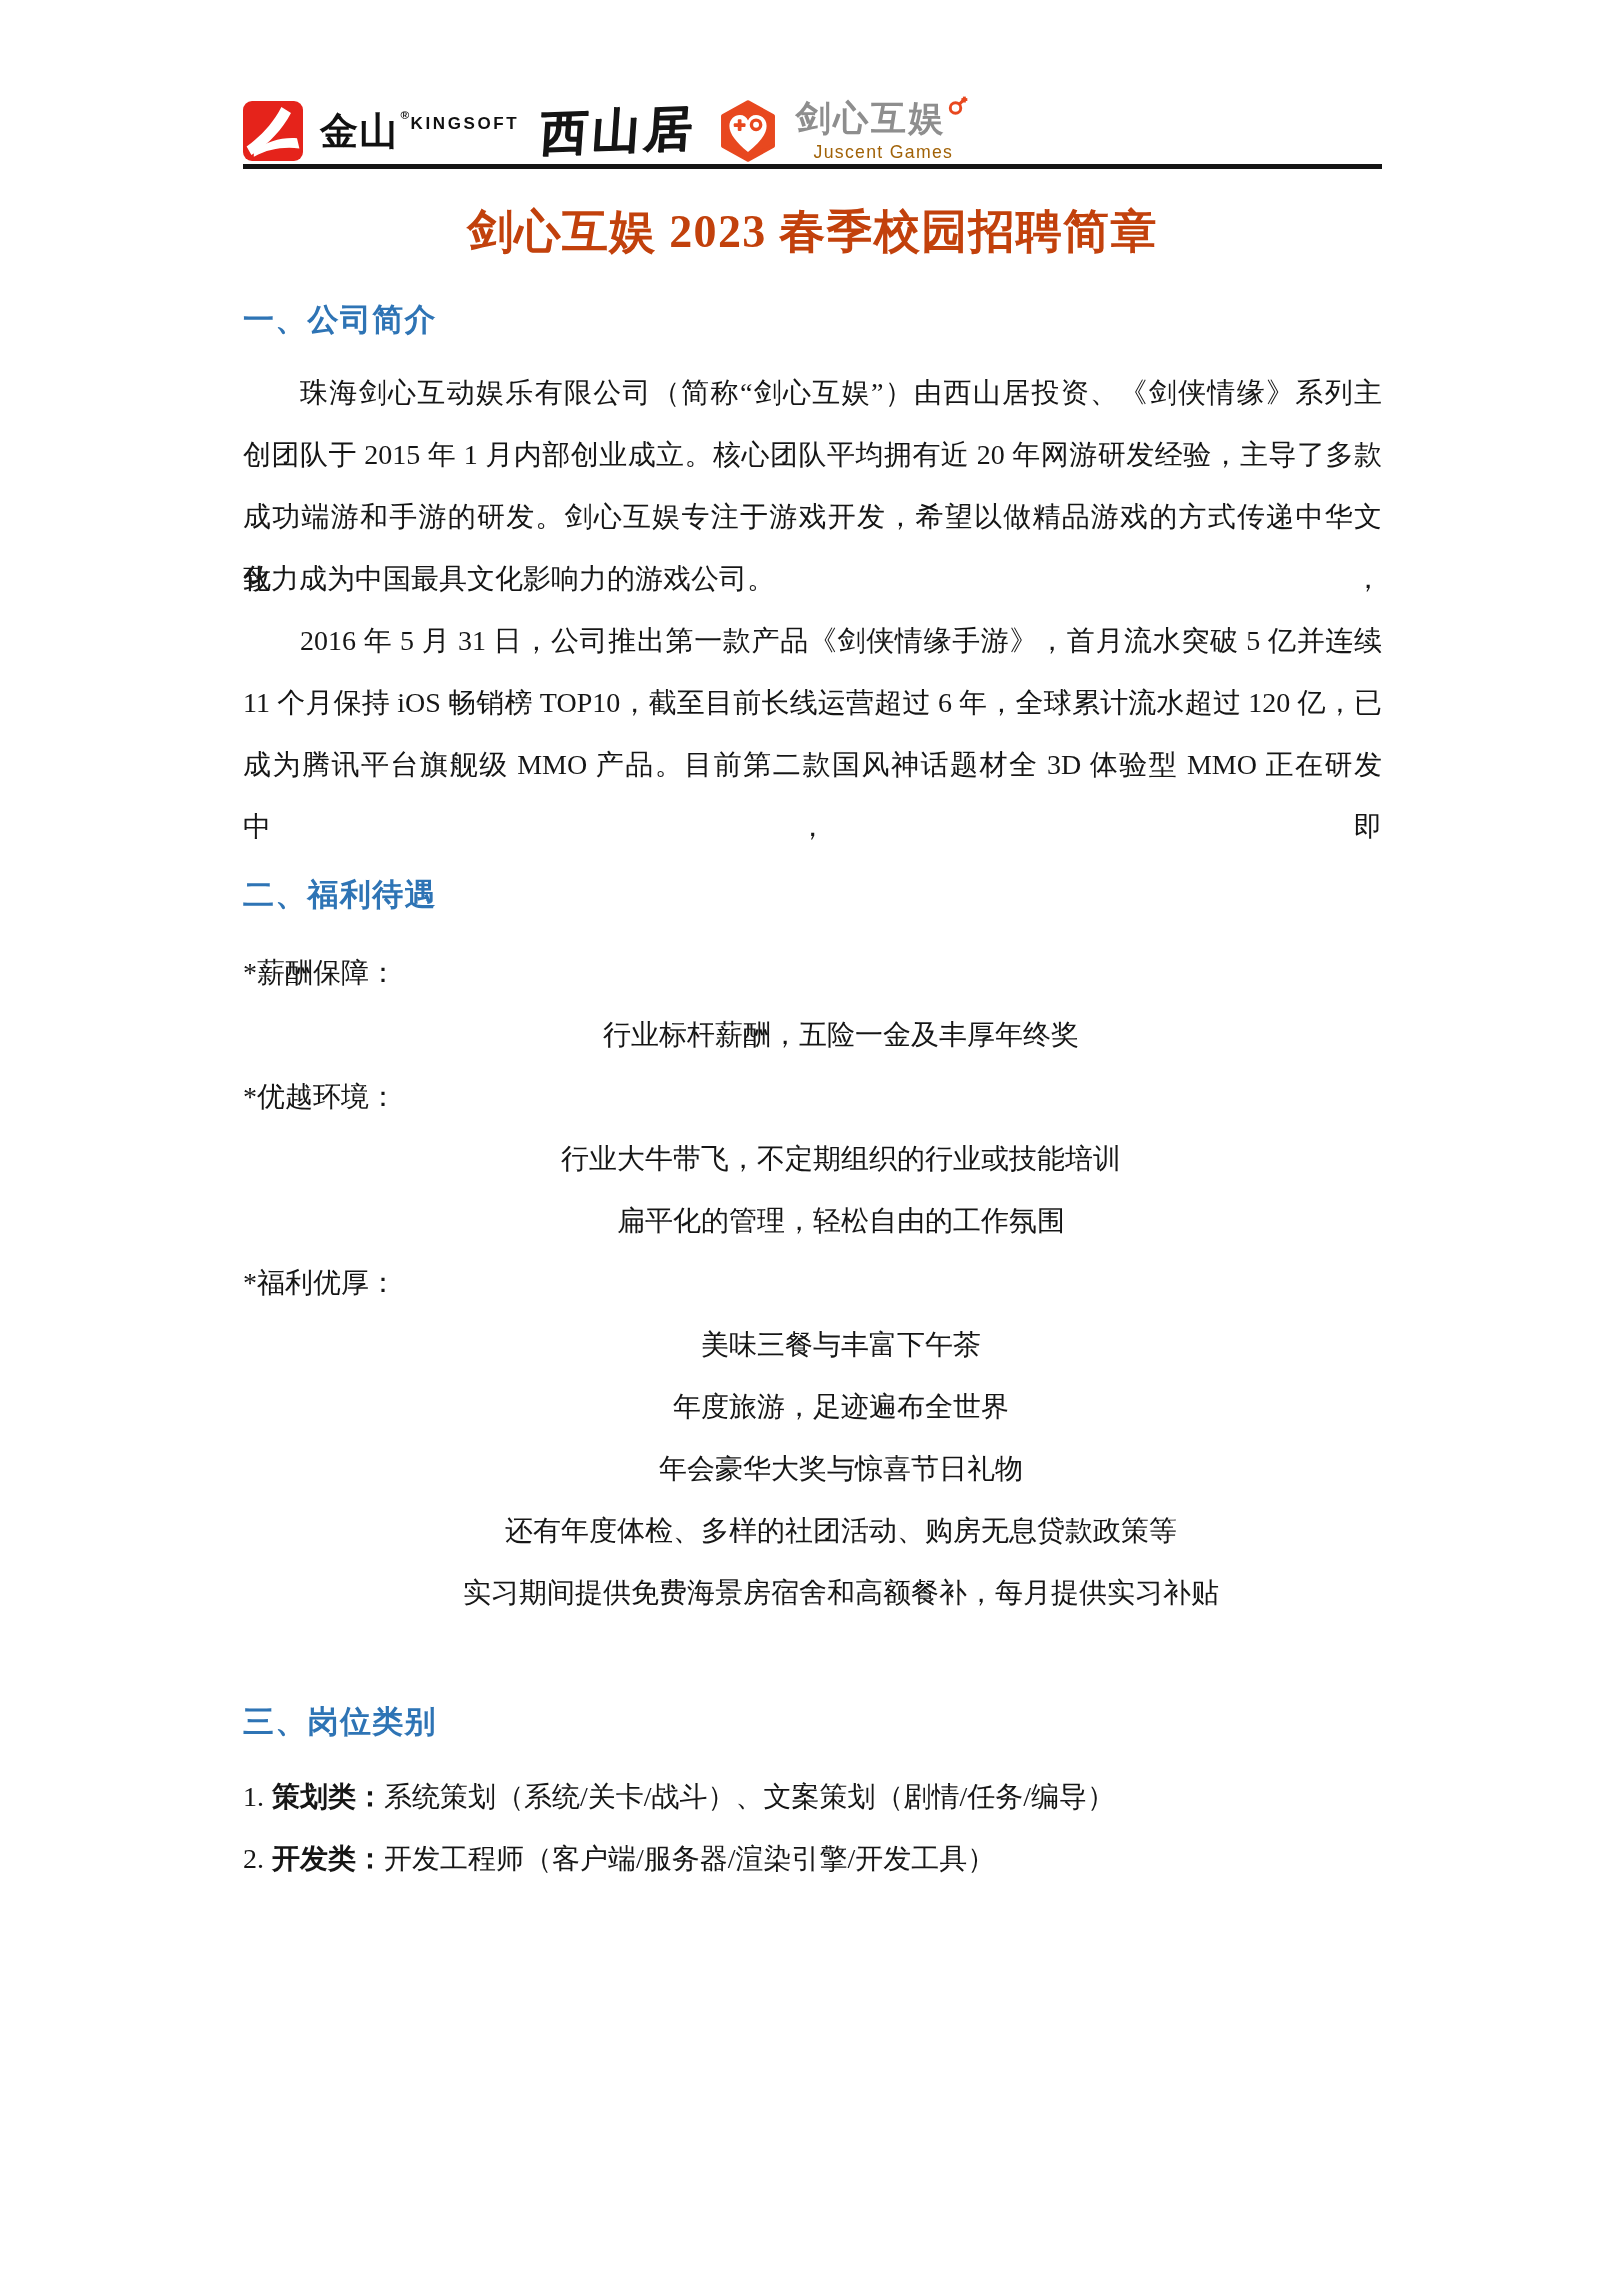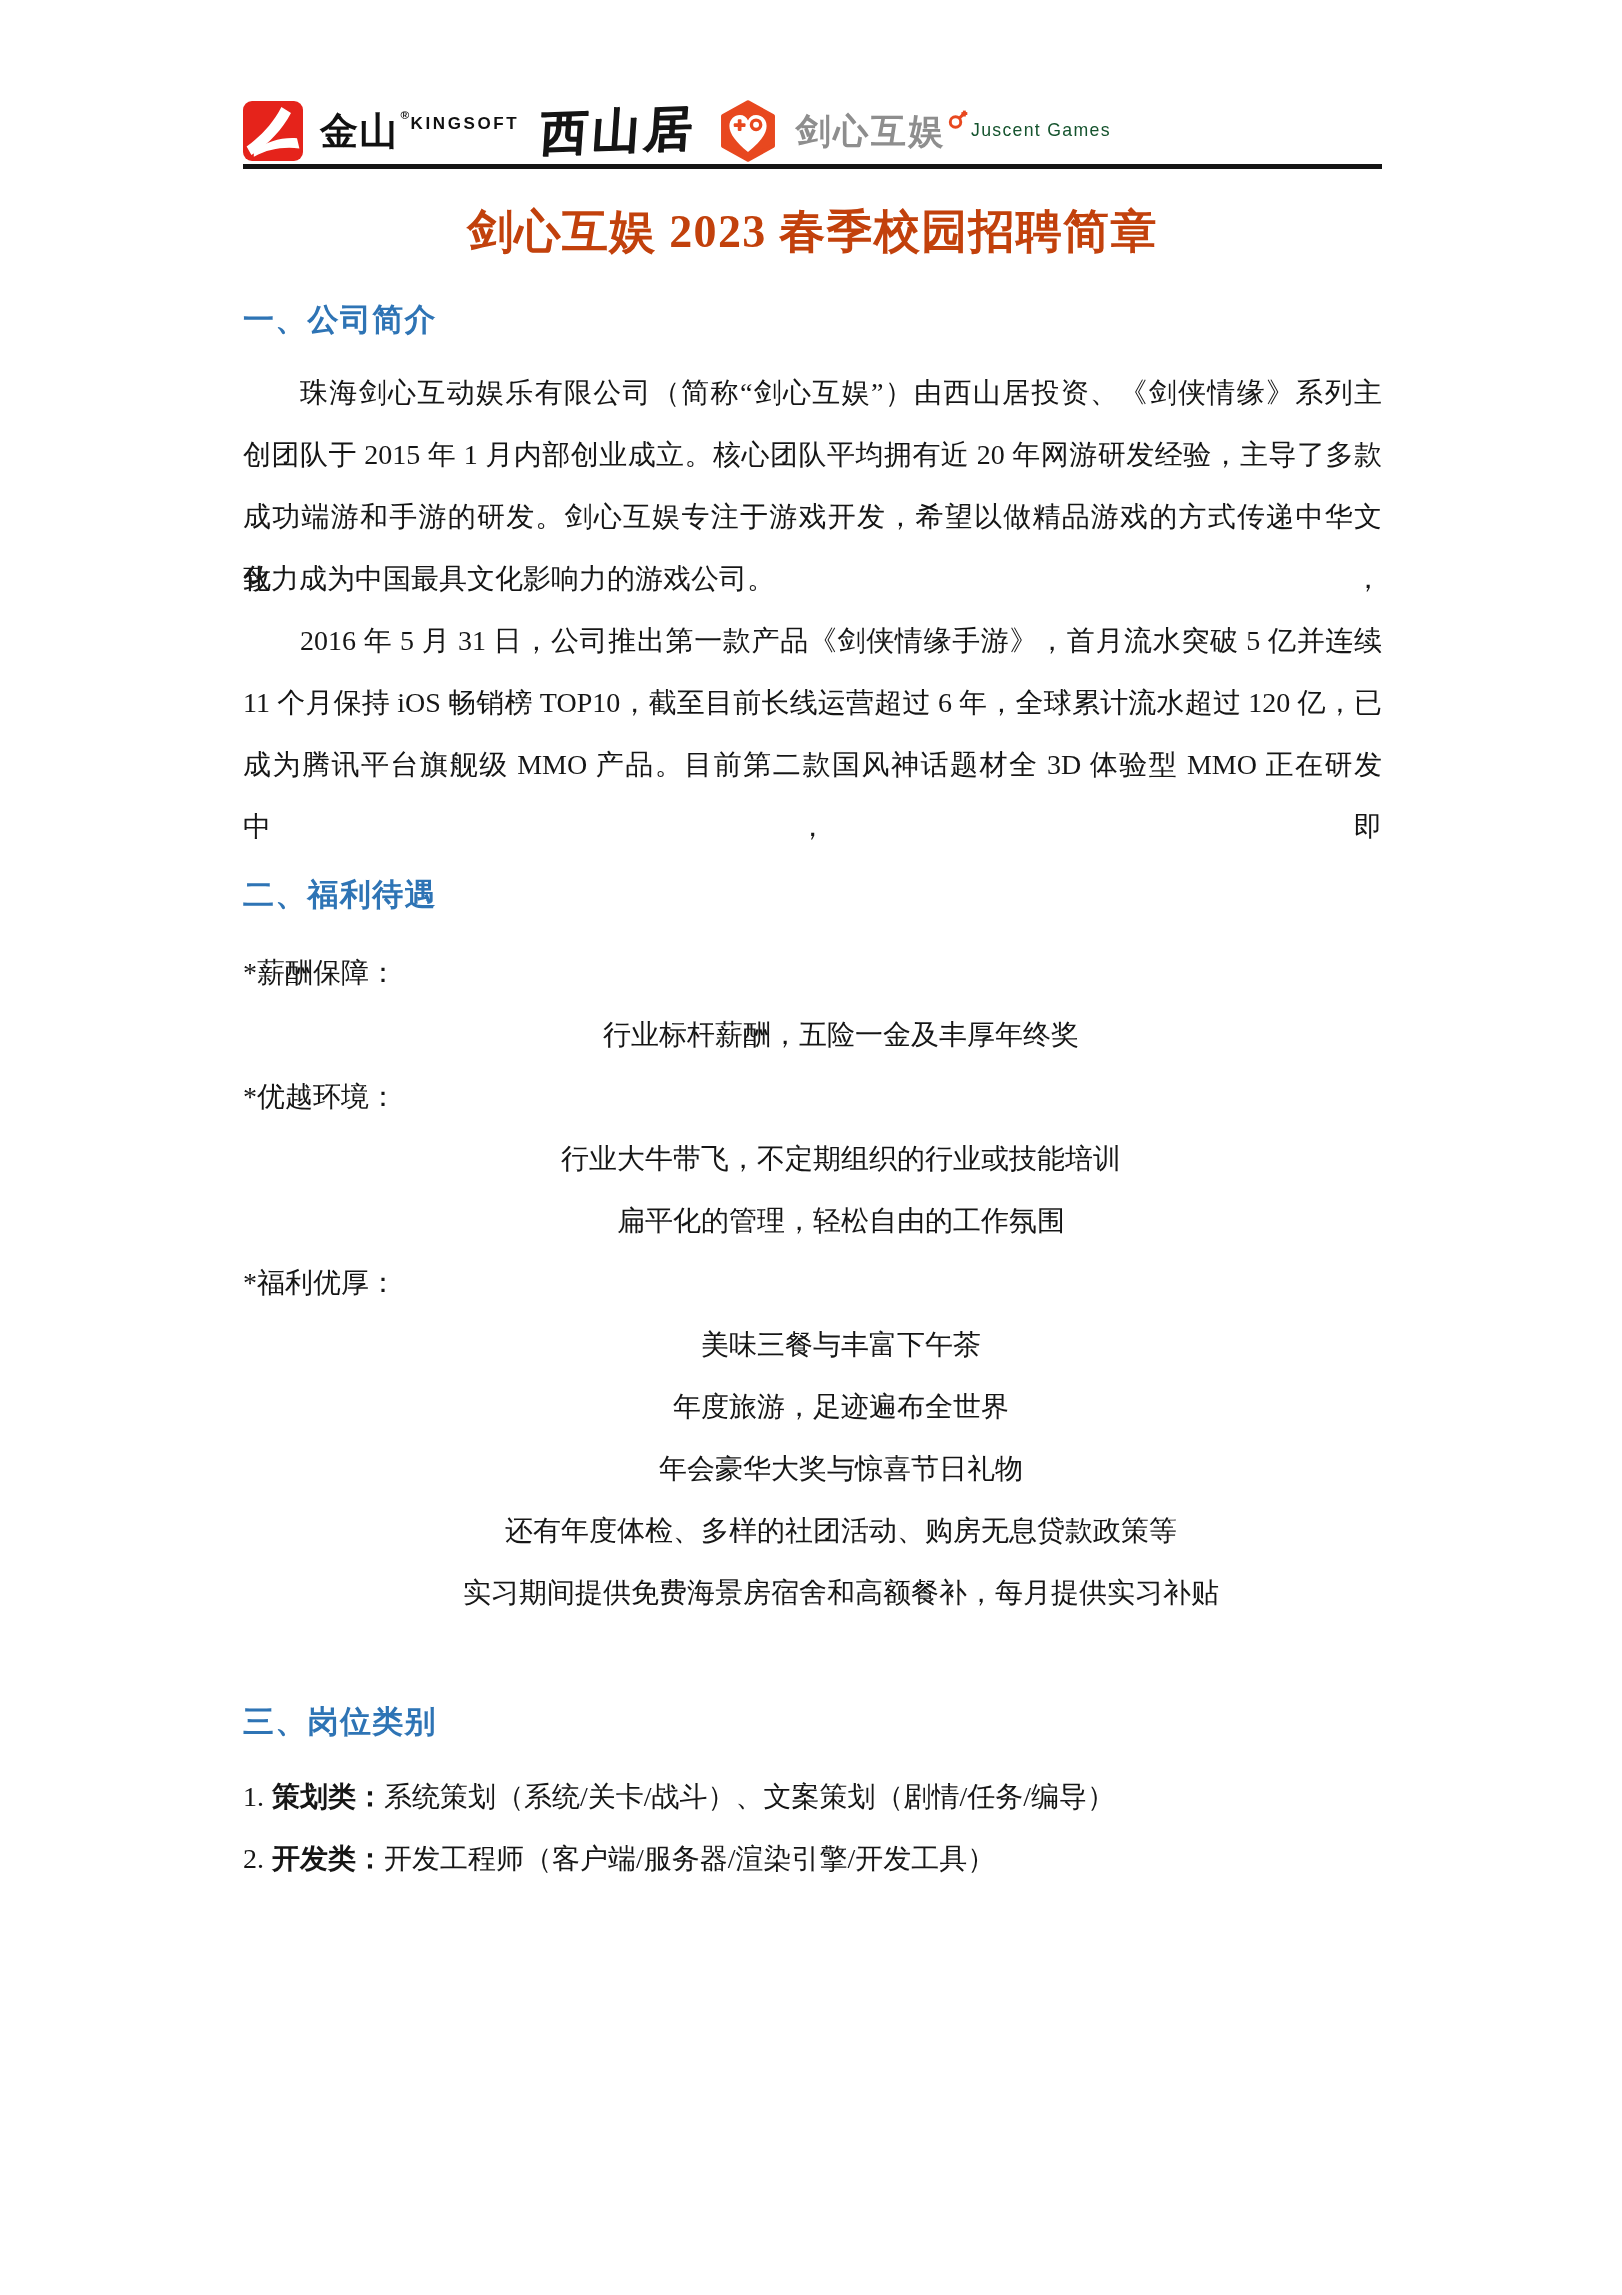--- a/index.html
+++ b/index.html
@@ -39,29 +39,29 @@
   }
   .seasun-cal {
     font-family: "Liberation Serif", "DejaVu Serif", serif;
     font-weight: 900; font-size: 48px; color: #151515;
     transform: skewX(-6deg) rotate(-2deg);
     letter-spacing: 3.9px;
     text-shadow: 0.7px 0.7px 0 #151515;
     margin: 0 3.9px;
   }
   .juscent-mark { width: 62px; height: 62px; flex: 0 0 auto; }
-  .juscent-word { display: flex; flex-direction: row; justify-content: center; line-height: 1; position: relative; }
+  .juscent-word { display: flex; flex-direction: column; justify-content: center; line-height: 1; position: relative; align-items: center; }
   .juscent-cn {
     font-family: "Liberation Sans", "DejaVu Sans", sans-serif;
     font-weight: 800; font-size: 35px; color: #8e8e8e; letter-spacing: 2.6px;
     display: flex; align-items: flex-start;
   }
   .juscent-en {
     font-family: "Liberation Sans", "DejaVu Sans", sans-serif;
-    font-weight: 400; font-size: 17.7px; color: #14532d; letter-spacing: 1.3px; margin-top: 9px;
+    font-weight: 400; font-size: 17.7px; color: #a16207; letter-spacing: 1.3px; margin-top: 9px;
   }
   .juscent-spark { margin-left: 1.3px; margin-top: -6.5px; }
 
   .header-rule {
     margin-top: 2px;
     height: 4.6px;
     background: #141414;
   }
 
   

